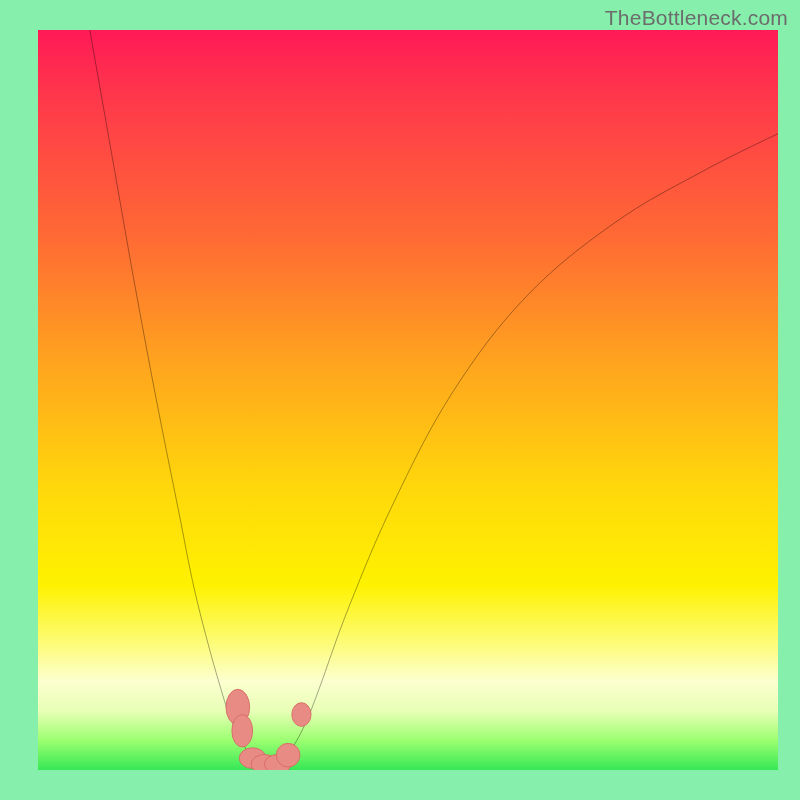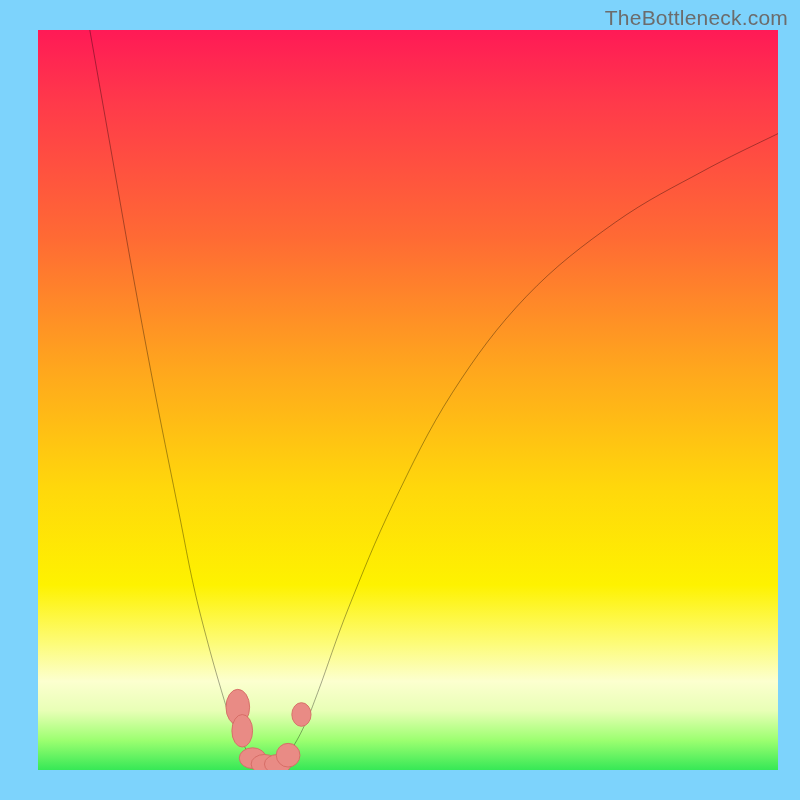--- a/index.html
+++ b/index.html
@@ -8,21 +8,21 @@
     width: 800px;
     height: 800px;
     overflow: hidden;
     background: #000;
     font-family: Arial, Helvetica, sans-serif;
   }
   .frame {
     position: absolute;
     left: 0; top: 0;
     width: 800px; height: 800px;
-    background: #7dd3fc;
+    background: #86efac;
   }
   .plot {
     position: absolute;
     left: 38px;
     top: 30px;
     width: 740px;
     height: 740px;
     overflow: hidden;
   }
   

